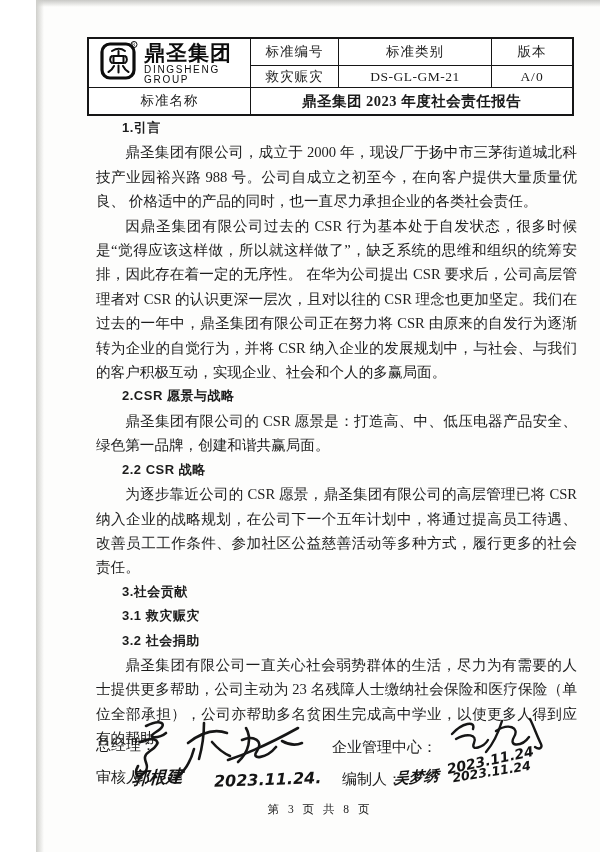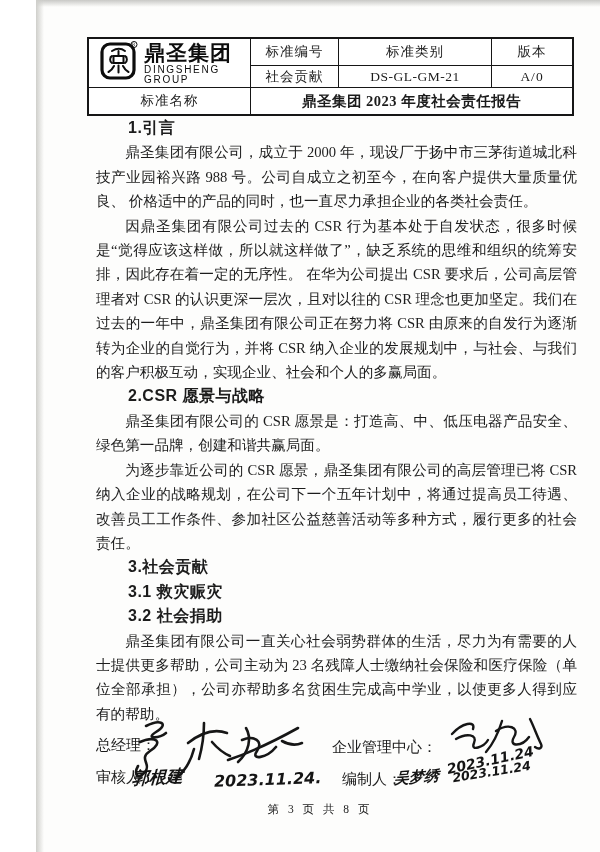--- a/index.html
+++ b/index.html
@@ -34,21 +34,21 @@
   .logo-cn{font-family:"Liberation Sans","DejaVu Sans",sans-serif;font-weight:900;
     font-size:21px;letter-spacing:1px;color:#0d0d0d}
   .logo-en{font-family:"Liberation Sans","DejaVu Sans",sans-serif;font-weight:normal;
     font-size:10px;letter-spacing:1.7px;margin-top:2px;color:#0d0d0d}
 
   
   .content{position:absolute;left:60px;top:116px;width:481px;
     font-size:14.6px;line-height:24.4px;text-align:justify;}
   .content p{margin:0;text-indent:2em;}
   .content p.h{font-weight:bold;font-family:"Liberation Sans","DejaVu Sans",sans-serif;
-    font-size:16px;letter-spacing:.5px;}
+    font-size:13px;letter-spacing:.5px;}
 
   
   .sig-label{position:absolute;font-size:15px;white-space:nowrap}
   .hand{font-family:"DejaVu Sans",sans-serif;color:#141414;white-space:nowrap}
   .hand-name{font-size:17px;font-weight:bold;font-style:italic}
   .hand-date{font-size:14px;font-weight:bold;font-style:italic}
   .sig-svg{position:absolute}
   .sig-svg path{fill:none;stroke:#161616;stroke-linecap:round;stroke-linejoin:round}
 
   .footer{position:absolute;left:0;top:802px;width:568px;text-align:center;
@@ -81,33 +81,34 @@
         </svg>
       </span>
       <span class="logo-text">
         <span class="logo-cn">鼎圣集团</span>
         <span class="logo-en">DINGSHENG GROUP</span>
       </span>
     </div>
     <div class="cell">标准编号</div>
     <div class="cell">标准类别</div>
     <div class="cell no-r">版本</div>
-    <div class="cell">社会贡献</div>
+    <div class="cell">救灾赈灾</div>
     <div class="cell mono-cell">DS-GL-GM-21</div>
     <div class="cell no-r">A/0</div>
     <div class="cell name-cell no-b">标准名称</div>
     <div class="cell title-cell no-r no-b">鼎圣集团 2023 年度社会责任报告</div>
   </div>
 
   <div class="content">
       <p class="h">1.引言</p>
       <p class="t">鼎圣集团有限公司，成立于 2000 年，现设厂于扬中市三茅街道城北科技产业园裕兴路 988 号。公司自成立之初至今，在向客户提供大量质量优良、 价格适中的产品的同时，也一直尽力承担企业的各类社会责任。</p>
       <p class="t">因鼎圣集团有限公司过去的 CSR 行为基本处于自发状态，很多时候是“觉得应该这样做，所以就这样做了”，缺乏系统的思维和组织的统筹安排，因此存在着一定的无序性。 在华为公司提出 CSR 要求后，公司高层管理者对 CSR 的认识更深一层次，且对以往的 CSR 理念也更加坚定。我们在过去的一年中，鼎圣集团有限公司正在努力将 CSR 由原来的自发行为逐渐转为企业的自觉行为，并将 CSR 纳入企业的发展规划中，与社会、与我们的客户积极互动，实现企业、社会和个人的多赢局面。</p>
       <p class="h">2.CSR 愿景与战略</p>
       <p class="t">鼎圣集团有限公司的 CSR 愿景是：打造高、中、低压电器产品安全、绿色第一品牌，创建和谐共赢局面。</p>
+      <p class="h">2.2 CSR 战略</p>
       <p class="t">为逐步靠近公司的 CSR 愿景，鼎圣集团有限公司的高层管理已将 CSR 纳入企业的战略规划，在公司下一个五年计划中，将通过提高员工待遇、改善员工工作条件、参加社区公益慈善活动等多种方式，履行更多的社会责任。</p>
       <p class="h">3.社会贡献</p>
       <p class="h">3.1 救灾赈灾</p>
       <p class="h">3.2 社会捐助</p>
       <p class="t">鼎圣集团有限公司一直关心社会弱势群体的生活，尽力为有需要的人士提供更多帮助，公司主动为 23 名残障人士缴纳社会保险和医疗保险（单位全部承担），公司亦帮助多名贫困生完成高中学业，以使更多人得到应有的帮助。</p>
     </div>
 
   <div class="sig-label" style="left:60px;top:736px;">总经理：</div>
   <svg class="sig-svg" style="left:94px;top:716px;" width="180" height="80" viewBox="0 0 180 80">
     <g stroke-width="2.6">

